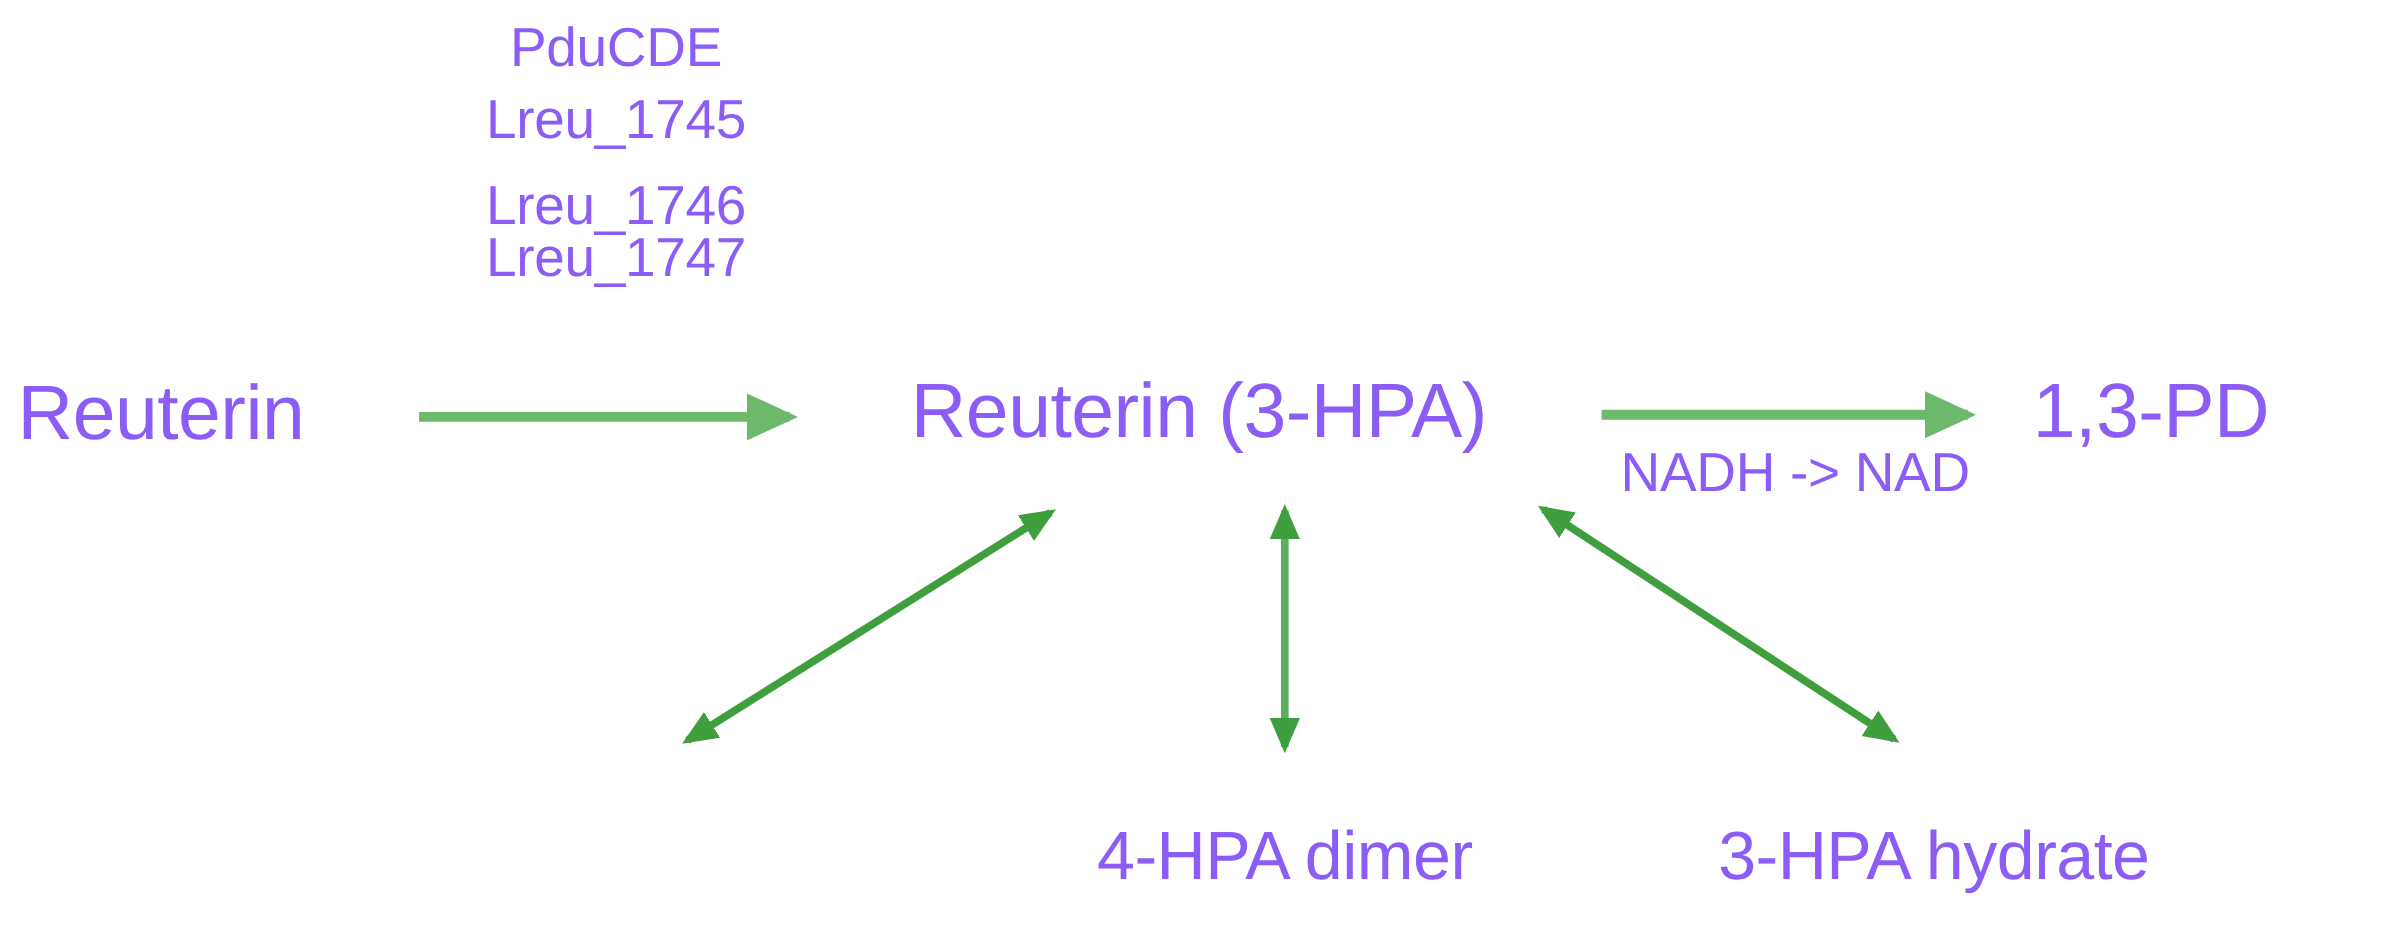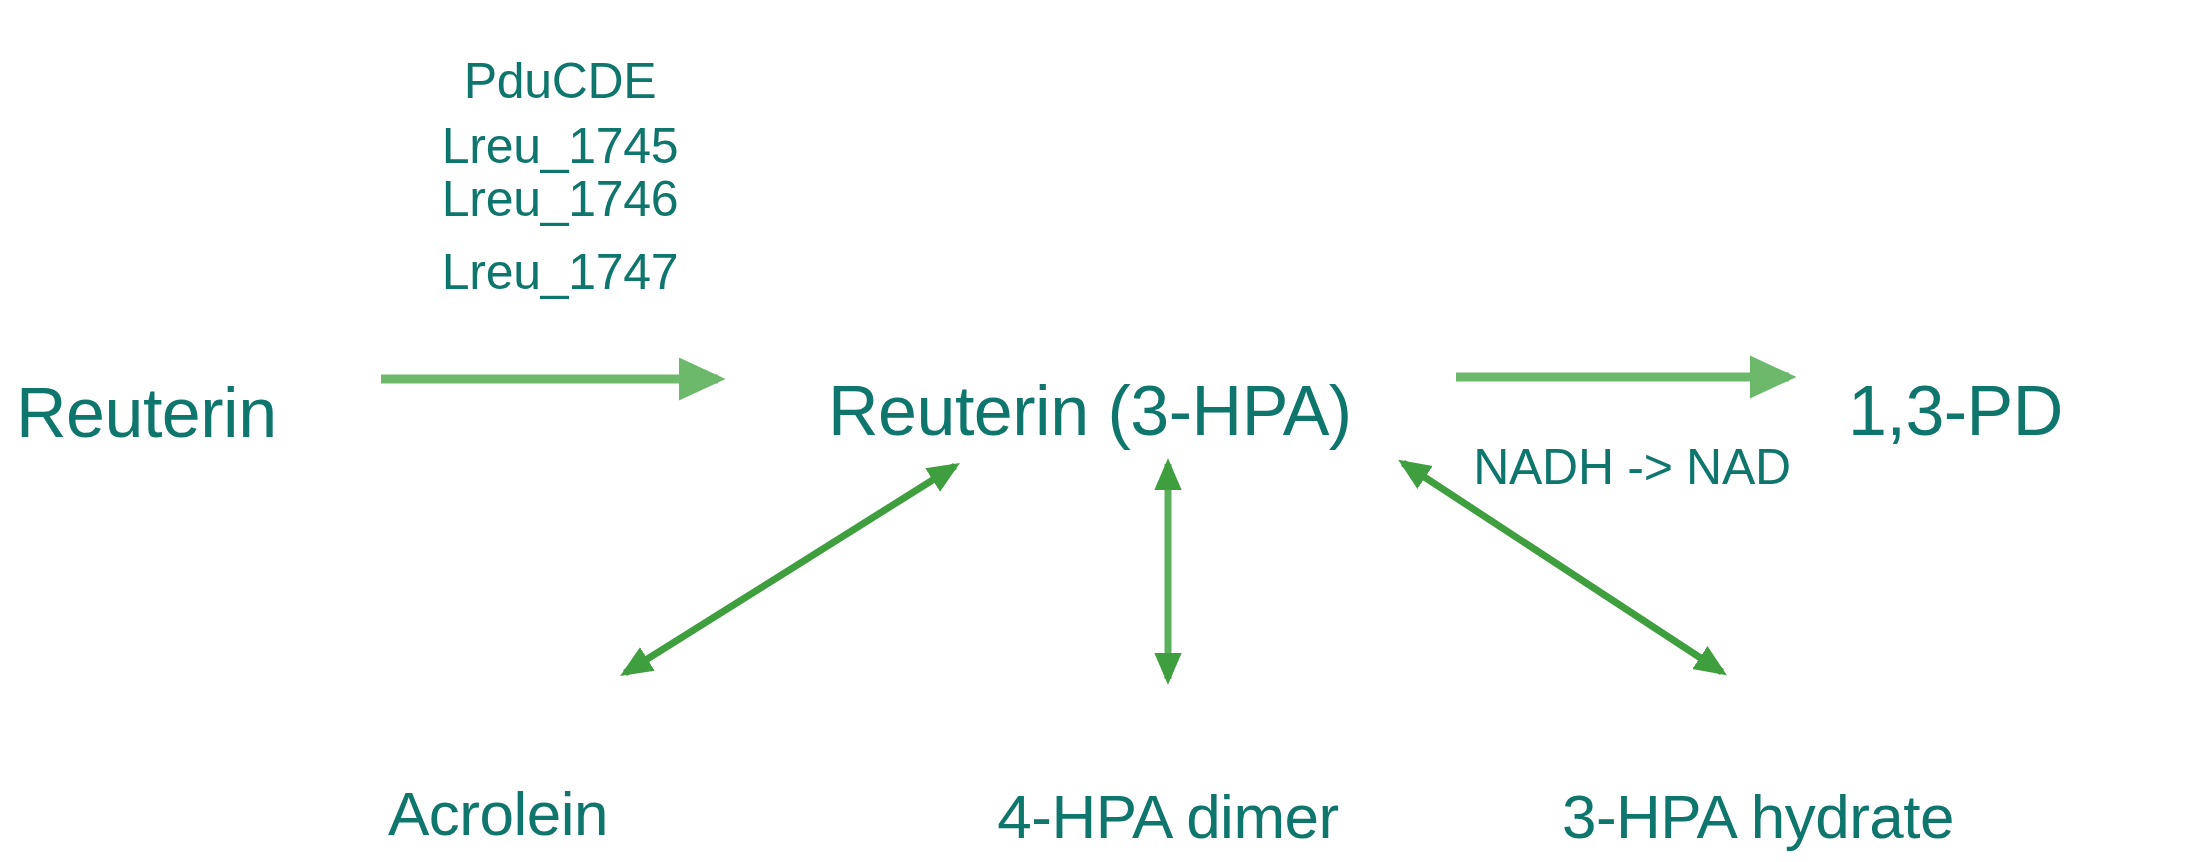--- a/index.html
+++ b/index.html
@@ -13,22 +13,21 @@
     height: 862px;
     background: #ffffff;
     overflow: hidden;
     font-family: "Liberation Sans", sans-serif;
     color: #1a1a1a;
   }
   .lbl {
     position: absolute;
     white-space: nowrap;
     line-height: 1;
-    color: #0f766e;
-    margin-top: 38px;
+    color: #8b5cf6;
   }
   
   .node-main {
     font-size: 70px;
     font-weight: 400;
     letter-spacing: -0.5px;
   }
   
   .node-bottom {
     font-size: 62px;
@@ -76,33 +75,32 @@
 
     <line x1="1168" y1="464" x2="1168" y2="679" stroke="#5bb05b" stroke-width="7" marker-start="url(#headThin)" marker-end="url(#headThin)"></line>
 
     <line x1="1403" y1="463" x2="1722" y2="672" stroke="#3f9f3f" stroke-width="7" marker-start="url(#headThin)" marker-end="url(#headThin)"></line>
   </svg>
 
   <div class="lbl anno center-x" style="left:560px; top:18px;">PduCDE</div>
 
   <div class="lbl anno center-x" style="left:560px; top:83px;text-align:center;">Lreu_1745</div>
 
-  <div class="lbl anno center-x" style="left:560px; top:136px;">Lreu_1746</div>
+  <div class="lbl anno center-x" style="left:560px; top:162px;">Lreu_1746</div>
 
   <div class="lbl anno center-x" style="left:560px; top:209px;">Lreu_1747</div>
 
 
   <div class="lbl node-main" style="left:16px; top:340px;">Reuterin</div>
 
   <div class="lbl node-main" style="left:828px; top:338px;">Reuterin (3-HPA)</div>
 
   <div class="lbl node-main" style="left:1848px; top:338px;text-align:right;">1,3-PD</div>
 
 
   <div class="lbl anno center-x" style="left:1632px; top:404px;">NADH -&gt; NAD</div>
 
-  <div class="lbl node-bottom center-x" style="left:498px; top:745px;">Acrolein</div>
 
   <div class="lbl node-bottom center-x" style="left:1168px; top:748px;">4-HPA dimer</div>
 
   <div class="lbl node-bottom center-x" style="left:1758px; top:748px;">3-HPA hydrate</div>
 
 </div>
 
 </body></html>

